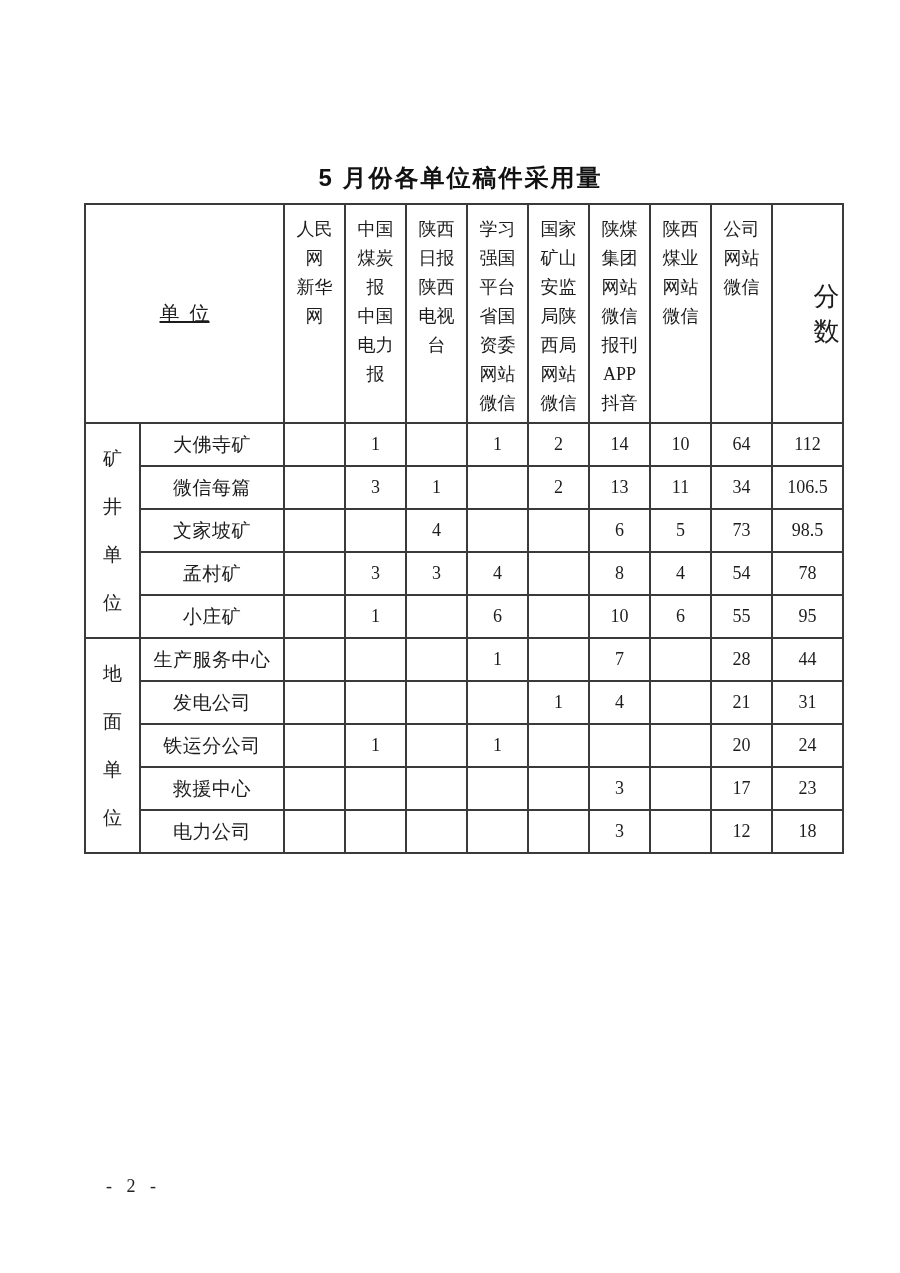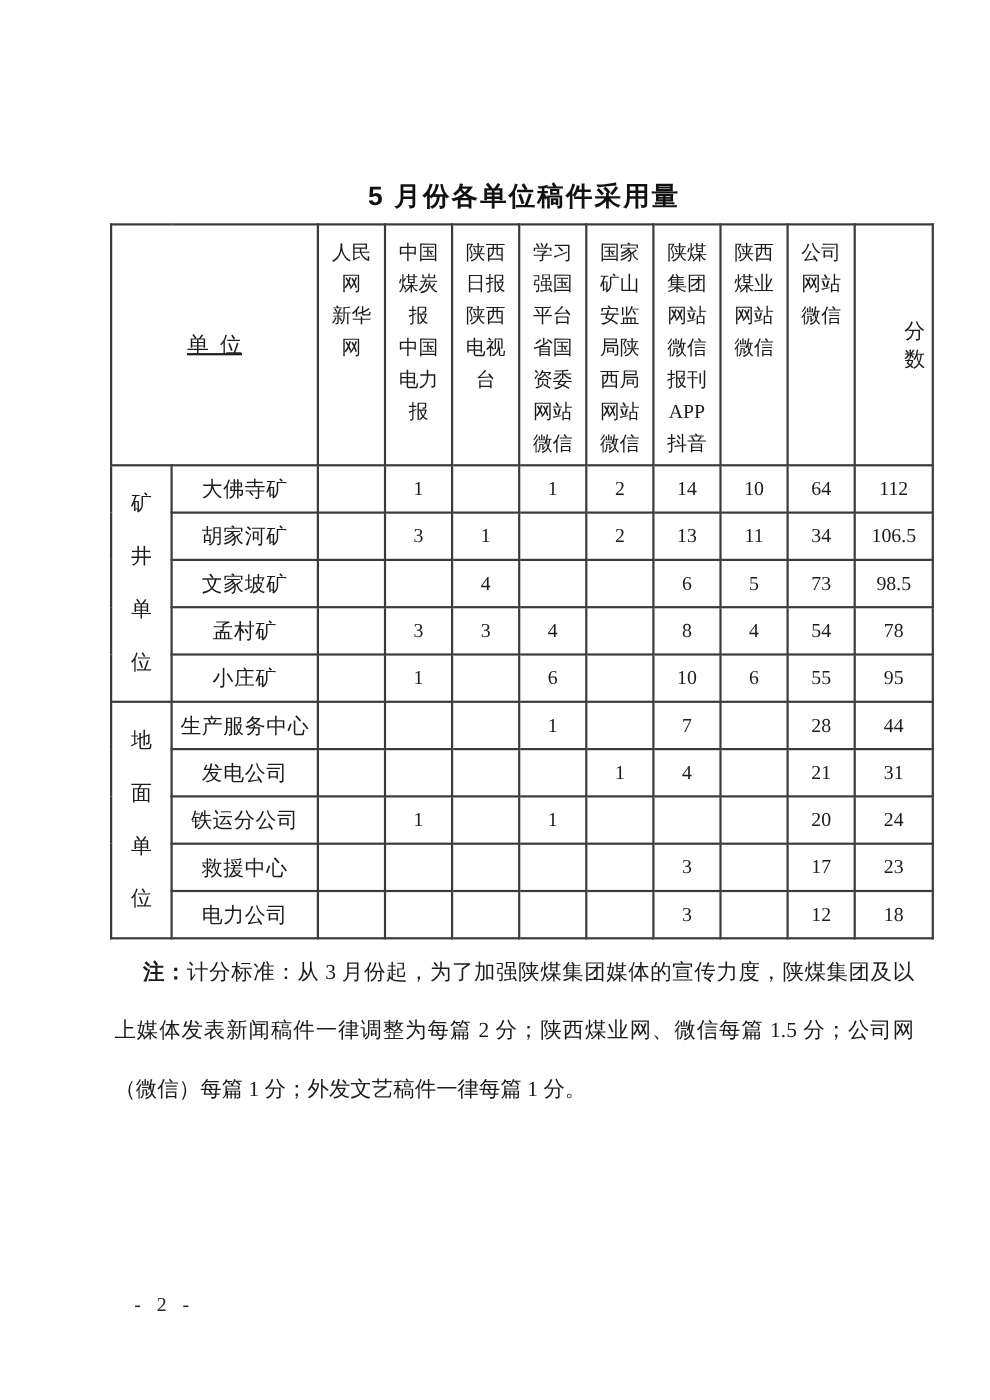--- a/index.html
+++ b/index.html
@@ -9,21 +9,20 @@
     height: 1273px;
     position: relative;
     font-family: "Liberation Serif", serif;
     color: #1c1c1c;
     overflow: hidden;
   }
   .page {
     position: absolute;
     inset: 0;
     background: #ffffff;
-    margin-left: 16px;
   }
   .doc-title {
     position: absolute;
     top: 162px;
     left: 84px;
     width: 753px;
     text-align: center;
     font-family: "Liberation Sans", sans-serif;
     font-weight: bold;
     font-size: 24px;
@@ -57,35 +56,35 @@
     font-weight: normal;
     font-size: 18px;
     line-height: 29px;
     padding-top: 10px;
     white-space: pre-line;
   }
   th.score-h {
     width: 71px;
     vertical-align: middle;
     font-weight: normal;
-    font-size: 19px;
+    font-size: 26px;
     letter-spacing: 1px;
     padding-left: 39px;
   }
   tr.header-row { height: 219px; }
   tr.data-row { height: 43px; }
   td.group-cell {
     width: 55px;
     vertical-align: middle;
     font-size: 19px;
     line-height: 48px;
     white-space: pre-line;
   }
   td.unit-cell {
-    width: 133px;
+    width: 144px;
     font-size: 19px;
     letter-spacing: 0.5px;
   }
   td.val-cell {
     font-size: 18px;
   }
   .note {
     position: absolute;
     left: 88px;
     top: 858px;
@@ -175,21 +174,21 @@
           <td class="val-cell">1</td>
           <td class="val-cell"></td>
           <td class="val-cell">1</td>
           <td class="val-cell">2</td>
           <td class="val-cell">14</td>
           <td class="val-cell">10</td>
           <td class="val-cell">64</td>
           <td class="val-cell">112</td>
         </tr>
         <tr class="data-row">
-          <td class="unit-cell">胡家河矿</td>
+          <td class="unit-cell">微信每篇</td>
           <td class="val-cell"></td>
           <td class="val-cell">3</td>
           <td class="val-cell">1</td>
           <td class="val-cell"></td>
           <td class="val-cell">2</td>
           <td class="val-cell">13</td>
           <td class="val-cell">11</td>
           <td class="val-cell">34</td>
           <td class="val-cell">106.5</td>
         </tr>
@@ -289,17 +288,16 @@
           <td class="val-cell"></td>
           <td class="val-cell"></td>
           <td class="val-cell">3</td>
           <td class="val-cell"></td>
           <td class="val-cell">12</td>
           <td class="val-cell">18</td>
         </tr>
       </tbody>
   </table>
 
-  <p class="note"><span class="note-label">注：</span><span>计分标准：从 3 月份起，为了加强陕煤集团媒体的宣传力度，陕煤集团及以上媒体发表新闻稿件一律调整为每篇 2 分；陕西煤业网、微信每篇 1.5 分；公司网（微信）每篇 1 分；外发文艺稿件一律每篇 1 分。</span></p>
 
   <div class="page-number">- 2 -</div>
 
 </div>
 
 </body></html>

